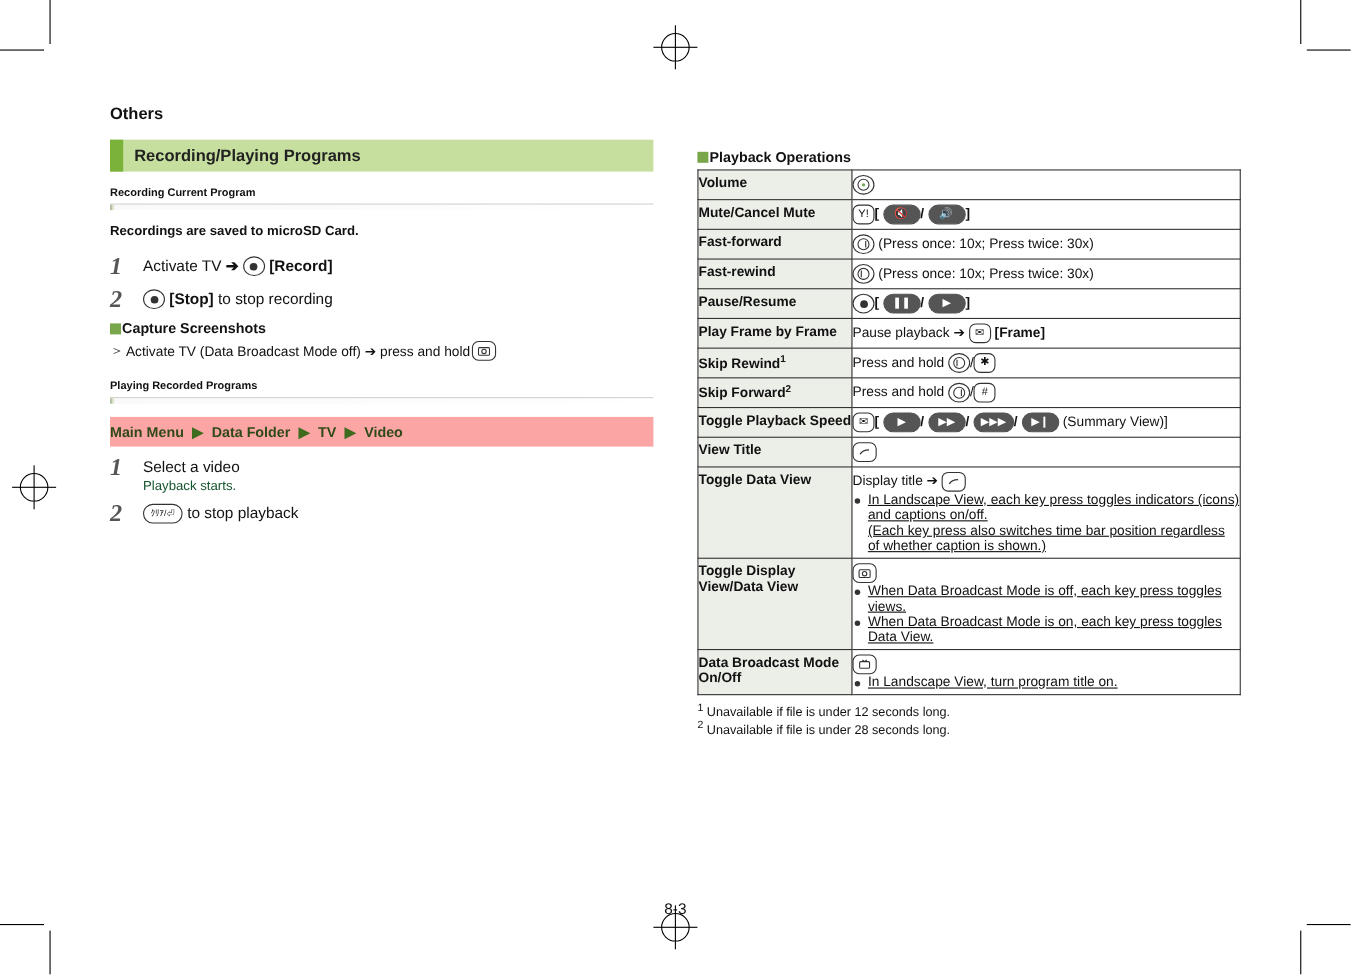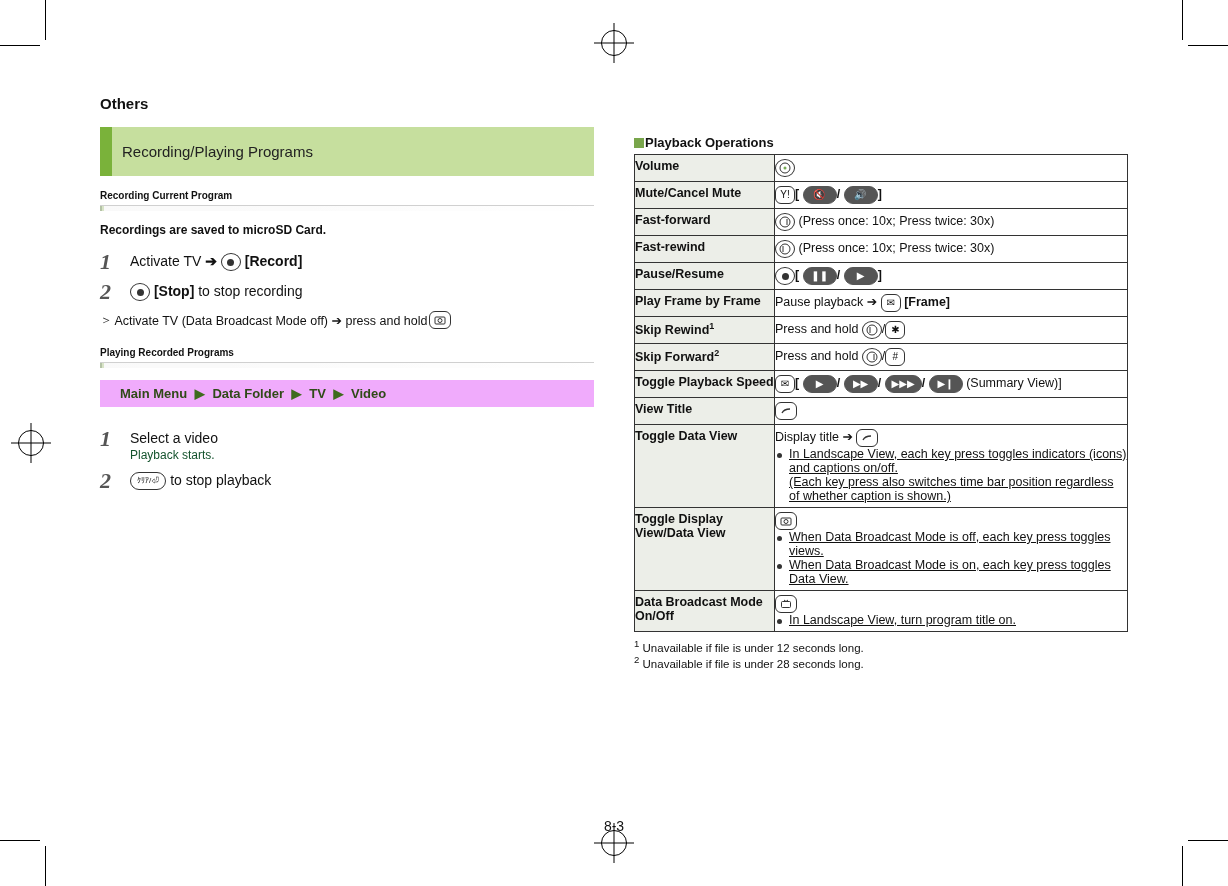--- a/index.html
+++ b/index.html
@@ -28,22 +28,22 @@
     display: flex;
     align-items: stretch;
     margin-bottom: 14px;
     background: #c6df9e;
   }
   .section-banner .bar {
     width: 12px;
     background: #7ab23a;
   }
   .section-banner .txt {
-    padding: 16px 10px;
-    font-weight: 400;
+    padding: 6px 10px;
+    font-weight: 700;
     font-size: 15px;
     color: #222;
   }
   .h2 {
     font-weight: 700;
     font-size: 10px;
     margin-bottom: 4px;
   }
   .h2-under {
     height: 6px;
@@ -94,26 +94,26 @@
   .key-rect { border-radius: 6px; min-width: 20px; }
   .key-pill { border-radius: 9px; min-width: 34px; padding:0 6px;}
   .key-dark { background:#555; color:#fff; border-color:#555;}
   .sub-heading {
     display:flex; align-items:center; gap:1px;
     font-weight:700; font-size:13px; margin:8px 0 4px;
   }
   .sq { width:10px; height:10px; background:#79a64b; display:inline-block;}
   .gt { color:#333; font-weight:400;}
   .menu-path {
-    background:#f0abfc;
-    padding:6px 20px;
+    background:#fca5a5;
+    padding:6px 0;
     font-size:13px;
     font-weight:700;
     color:#2f4a18;
-    margin-bottom:21px;
+    margin-bottom:8px;
   }
   .menu-path .arr { color:#3e6b1e; padding:0 4px; font-weight:900;}
   table.ops {
     border-collapse: collapse;
     width: 100%;
     font-size: 12.5px;
   }
   table.ops td {
     border: 1px solid #333;
     padding: 4px 0;
@@ -192,20 +192,24 @@
 
     <div class="step">
       <div class="step-num">2</div>
       <div class="step-body">
         <span class="key key-round key-dot"></span>
         <b>[Stop]</b>
         <span> to stop recording</span>
       </div>
     </div>
 
+    <div class="sub-heading">
+      <span class="sq"></span>
+      <span>Capture Screenshots</span>
+    </div>
     <div style="font-size:12.5px; margin-bottom:18px; display:flex; align-items:center; gap:2px;">
       <span class="gt">＞</span>
       <span>Activate TV (Data Broadcast Mode off) ➔ press and hold </span>
       <span class="key key-rect">
         <svg width="12" height="10" viewBox="0 0 12 10">
             <rect x="1" y="2" width="10" height="7" rx="1" fill="none" stroke="#333" stroke-width="1"></rect>
             <circle cx="6" cy="5.5" r="2" fill="none" stroke="#333" stroke-width="1"></circle>
           </svg>
       </span>
     </div>

